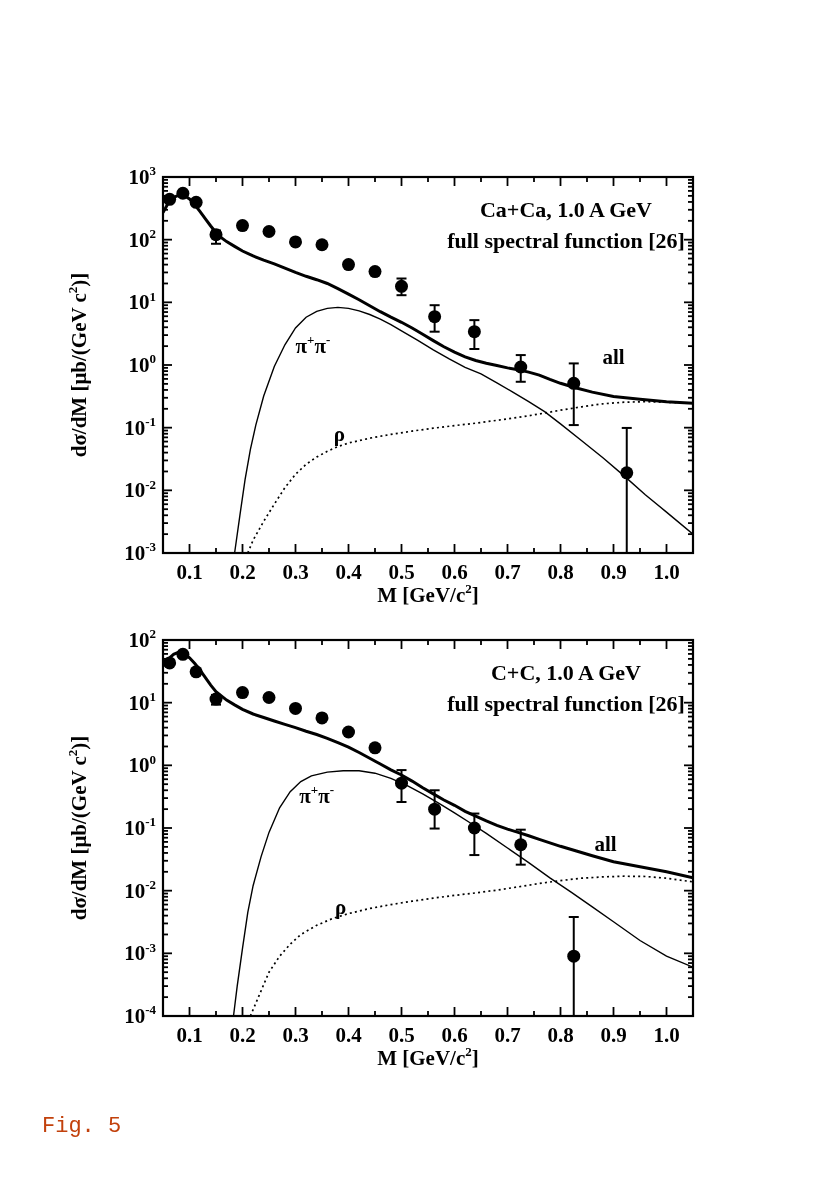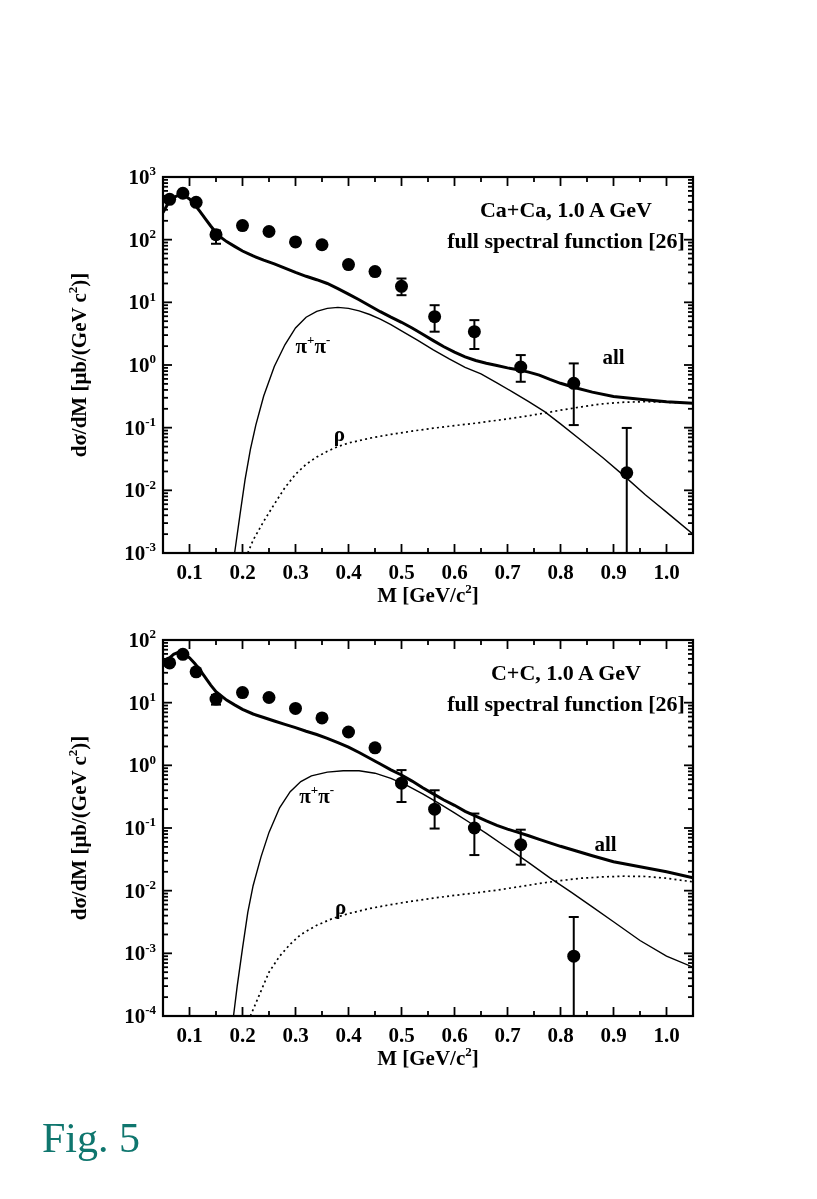--- a/index.html
+++ b/index.html
@@ -1,19 +1,19 @@
 <!DOCTYPE html>
 <html><head>
 <meta charset="utf-8">
 <style>
   html,body{margin:0;padding:0;background:#ffffff;}
   .page{position:relative;width:817px;height:1199px;background:#ffffff;overflow:hidden;}
   #figure-svg{position:absolute;left:0;top:0;}
-  .fig-caption{position:absolute;left:42px;top:1114px;font-family:Liberation Serif, serif;
-    font-size:42px;color:#0f766e;}
+  .fig-caption{position:absolute;left:42px;top:1114px;font-family:Liberation Mono, monospace;
+    font-size:22px;color:#c2410c;}
 </style>
 </head>
 <body>
 
 <div class="page">
   <svg id="figure-svg" width="817" height="1199" viewBox="0 0 817 1199">
       <g>
         <clipPath id="clip0">
           <rect x="163" y="177" width="530" height="376"></rect>
         </clipPath>

